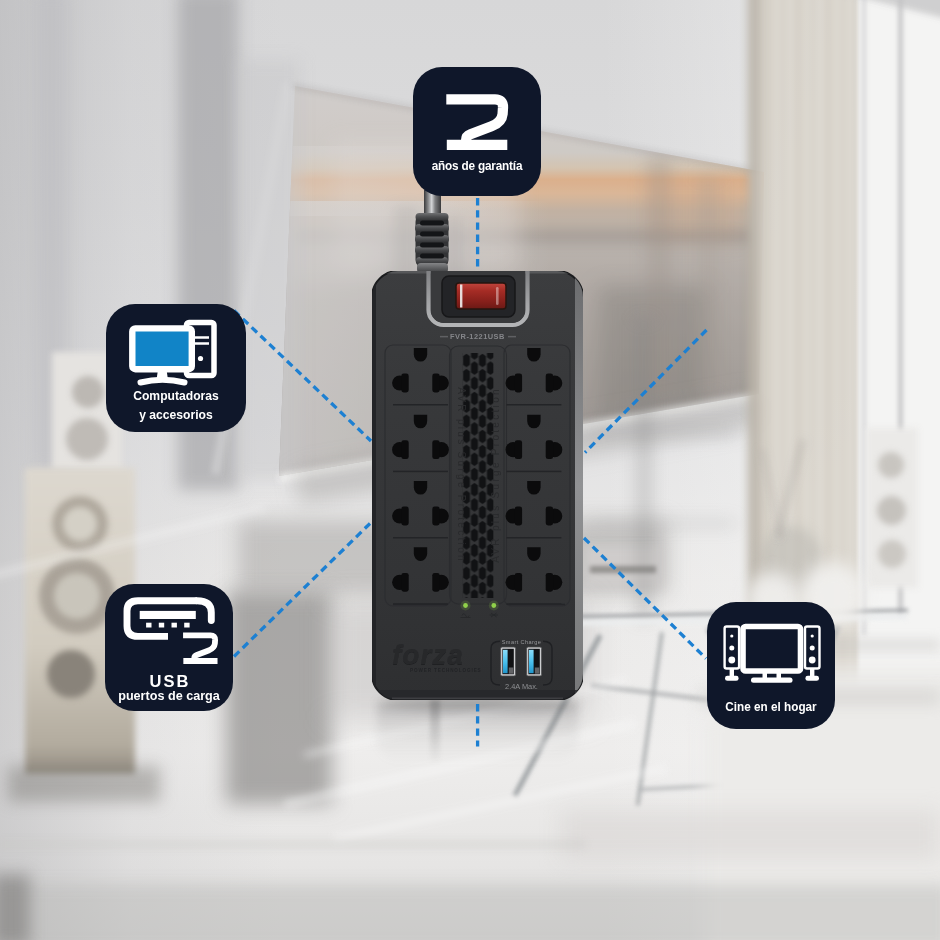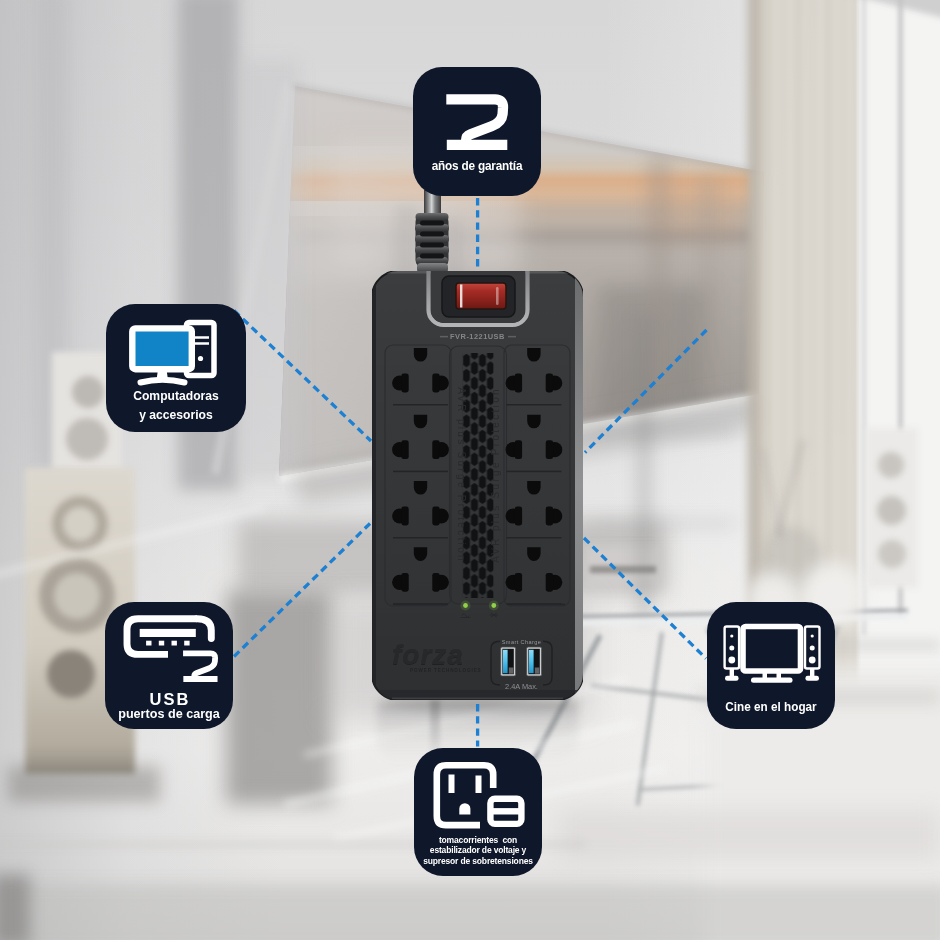--- a/index.html
+++ b/index.html
@@ -307,21 +307,21 @@
       <circle cx="94" cy="54.5" r="2.6" fill="#fff" stroke="none"></circle>
       <rect x="25.8" y="24.4" width="59.5" height="40.8" rx="3" stroke-width="6.4" fill="#1184c7"></rect>
       <path d="M51.5 65.2 h8.5 l1.5 11 h-11.5 z" fill="#fff" stroke="none"></path>
       <path d="M34 78.5 q22 -5.5 44 0" stroke-width="6" stroke-linecap="round"></path>
     </g>
   </svg>
   <p style="top:82px;font-size:13.2px;line-height:1.44;transform:scaleX(0.92);">Computadoras<br>y accesorios</p>
 </div>
 
 
-<div class="badge" style="left:105px;top:602px;height:127px;">
+<div class="badge" style="left:105px;top:584px;height:127px;">
   <svg width="128" height="127" style="left:0;top:0;" viewBox="0 0 128 127">
     <g fill="none" stroke="#fff" stroke-width="6.9">
       <path d="M92 16.8 H33 Q22 16.8 22 27 V42 Q22 52.4 33 52.4 H63"></path>
       <path d="M92 16.8 Q106.3 16.8 106.3 28.5 V36.5" stroke-linecap="round"></path>
     </g>
     <g fill="#fff">
       <rect x="34.7" y="26.9" width="56.1" height="8.1"></rect>
       <rect x="41.1" y="38.7" width="5.4" height="4.8"></rect>
       <rect x="53.8" y="38.7" width="5.4" height="4.8"></rect>
       <rect x="66.5" y="38.7" width="5.4" height="4.8"></rect>
@@ -357,31 +357,14 @@
       <rect x="103" y="66.5" width="4.4" height="8"></rect>
       <rect x="98.4" y="73.8" width="13.6" height="5" rx="2.4"></rect>
       <rect x="55.5" y="69" width="4.5" height="7.5"></rect>
       <rect x="69.5" y="69" width="4.5" height="7.5"></rect>
       <rect x="44" y="75.6" width="41.5" height="5.2" rx="2.5"></rect>
     </g>
   </svg>
   <p style="top:97px;font-size:13.2px;transform:scaleX(0.89);">Cine en el hogar</p>
 </div>
 
-<div class="badge" style="left:414px;top:748px;">
-  <svg width="128" height="128" style="left:0;top:0;" viewBox="0 0 128 128">
-    <g fill="none" stroke="#fff" stroke-width="6.6">
-      <path d="M70 17.3 H32 Q22.8 17.3 22.8 26.5 V67.9 Q22.8 77.1 32 77.1 H66 M70 17.3 Q79.2 17.3 79.2 26.5 V40"></path>
-    </g>
-    <g fill="#fff">
-      <rect x="34.5" y="26.5" width="6" height="18.5"></rect>
-      <rect x="61.5" y="27.5" width="6" height="17.5"></rect>
-      <path d="M45.3 60.7 a5.55 5.55 0 0 1 11.1 0 v5.9 h-11.1 z"></path>
-    </g>
-    <g fill="none" stroke="#fff" stroke-width="6.4">
-      <rect x="76.4" y="50.7" width="31" height="25.2" rx="4.5"></rect>
-      <line x1="78" y1="63.3" x2="106" y2="63.3"></line>
-    </g>
-  </svg>
-  <p style="top:87px;font-size:9.8px;line-height:1.05;letter-spacing:-0.2px;transform:scaleX(0.87);">tomacorrientes&nbsp; con<br>estabilizador de voltaje y<br>supresor de sobretensiones</p>
-</div>
 
 </div>
 
 </body></html>

